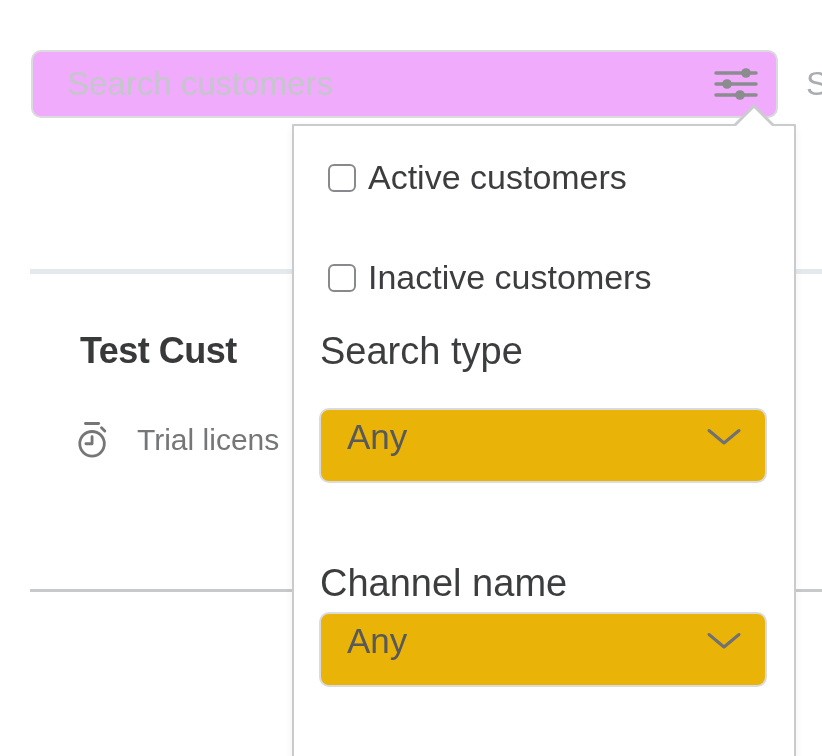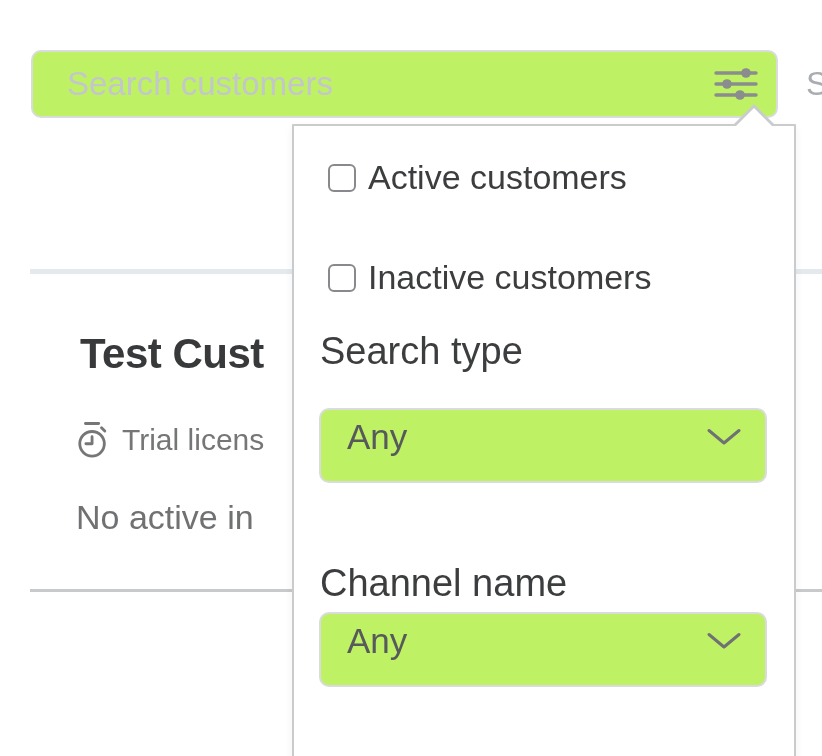--- a/index.html
+++ b/index.html
@@ -17,38 +17,38 @@
   .divider-top {
     position: absolute; left: 30px; right: 0; top: 269px; height: 5px;
     background: #e4e9ed;
   }
   .divider-bottom {
     position: absolute; left: 30px; right: 0; top: 589px; height: 3px;
     background: #c7c9cb;
   }
   .customer-title {
     position: absolute; left: 80px; top: 330px;
-    font-size: 42px; font-weight: 700; color: #38393b;
+    font-size: 36px; font-weight: 700; color: #38393b;
     white-space: nowrap; letter-spacing: -0.5px;
   }
   .trial-row {
     position: absolute; left: 76px; top: 420px;
-    display: flex; align-items: center; gap: 12px;
+    display: flex; align-items: center; gap: 27px;
     color: #747678; font-size: 30px; white-space: nowrap;
   }
   .trial-row svg { flex: 0 0 auto; }
   .status-text {
     position: absolute; left: 76px; top: 498px;
     font-size: 34px; color: #6f7173; white-space: nowrap;
   }
 
   
   .search-bar {
     position: absolute; left: 31px; top: 50px; width: 747px; height: 68px;
-    background: #bef264; border: 2px solid #d9dbdd; border-radius: 10px;
+    background: #f0abfc; border: 2px solid #d9dbdd; border-radius: 10px;
     display: flex; align-items: center; z-index: 2;
   }
   .search-input {
     flex: 1 1 auto; height: 100%; border: none; outline: none;
     background: transparent; padding: 0 0 0 34px;
     font-family: "Liberation Sans", sans-serif;
     font-size: 33px; color: #3b3d3f;
   }
   .search-input::placeholder { color: #c3c6ca; opacity: 1; }
   .filter-button {
@@ -95,21 +95,21 @@
 
   .field-label {
     position: absolute; left: 26px;
     font-size: 38px; color: #3b3d3f; white-space: nowrap;
   }
   .field-label.label-1 { top: 204px; }
   .field-label.label-2 { top: 408px; margin-top: 28px; }
 
   .select-box {
     position: absolute; left: 25px; width: 448px; height: 75px;
-    border: 2px solid #d9dbdd; border-radius: 10px; background: #bef264;
+    border: 2px solid #d9dbdd; border-radius: 10px; background: #eab308;
     display: flex; align-items: center; cursor: pointer;
     padding: 0 24px 17px 26px;
   }
   .select-box.select-1 { top: 282px; }
   .select-box.select-2 { top: 486px; }
   .select-value { flex: 1 1 auto; font-size: 35px; color: #57595b; }
   .select-box svg { flex: 0 0 auto; }
 </style>
 </head>
 <body>
@@ -122,21 +122,20 @@
   <div class="trial-row">
     <svg width="34" height="40" viewBox="0 0 36 42" fill="none">
       <line x1="10" y1="3.5" x2="24" y2="3.5" stroke="#747678" stroke-width="3" stroke-linecap="round"></line>
       <line x1="27" y1="8" x2="30.5" y2="11.5" stroke="#747678" stroke-width="3" stroke-linecap="round"></line>
       <circle cx="17" cy="25" r="13" stroke="#747678" stroke-width="3"></circle>
       <polyline points="17,17.5 17,25 10.5,25" stroke="#747678" stroke-width="3" fill="none" stroke-linecap="round" stroke-linejoin="round"></polyline>
     </svg>
     <span>Trial licens</span>
   </div>
 
-  <div class="status-text">No active in</div>
 
   <div class="divider-bottom"></div>
 </div>
 
 <div class="search-bar">
   <input class="search-input" type="text" value="" placeholder="Search customers" style="">
   <button class="filter-button">
     <svg width="44" height="36" viewBox="0 0 44 36" fill="none">
       <line x1="2" y1="7" x2="42" y2="7" stroke="#8a8c8e" stroke-width="3.4" stroke-linecap="round"></line>
       <line x1="2" y1="18" x2="42" y2="18" stroke="#8a8c8e" stroke-width="3.4" stroke-linecap="round"></line>

